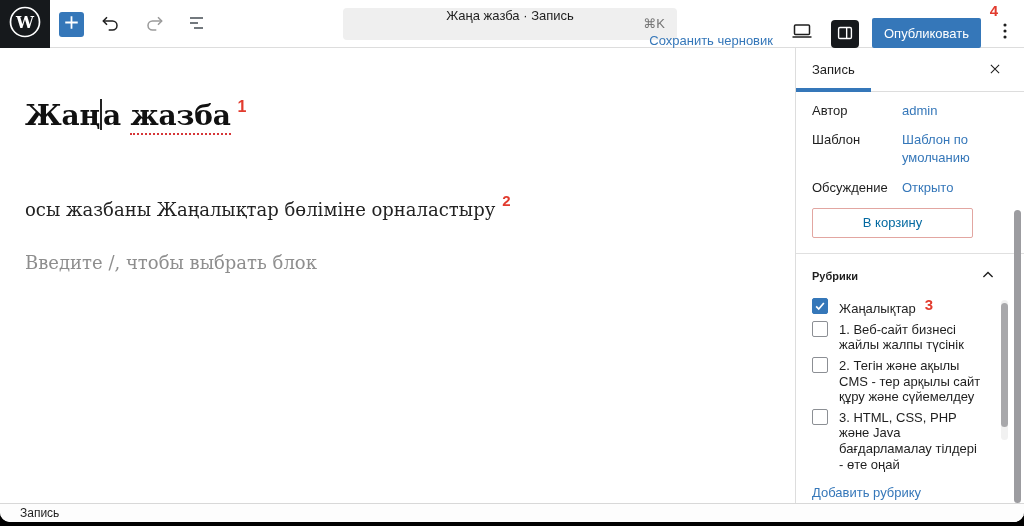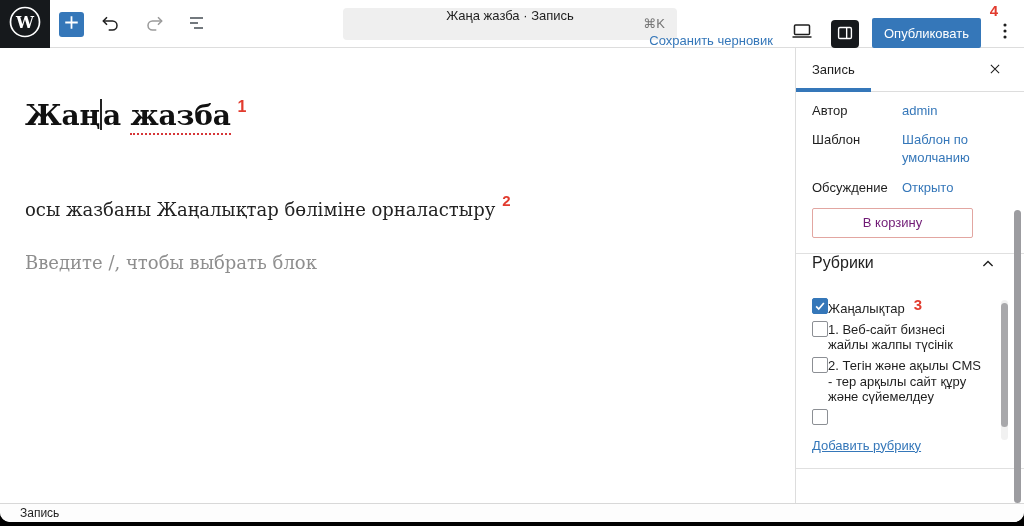--- a/index.html
+++ b/index.html
@@ -55,33 +55,33 @@
   .tabs{position:relative;height:44px;border-bottom:1px solid var(--border);display:flex}
   .tab{padding:0 16px;display:flex;align-items:center;position:relative;cursor:pointer;background:none;border:none;font-size:13px;color:var(--ink)}
   .tab.active::after{content:"";position:absolute;left:0;right:0;bottom:-1px;height:4px;background:var(--accent)}
   .close-btn{position:absolute;right:18px;top:11px;width:22px;height:22px;background:none;border:none;
     display:flex;align-items:center;justify-content:center;cursor:pointer}
   .summary{padding:10px 26px 0 16px}
   .srow{display:flex;margin-bottom:11px}
   .srow .lbl{width:90px;flex:none;padding-top:1px}
   .srow .val{color:var(--accent);line-height:1.4;cursor:pointer}
   .trash{display:block;margin:6px 26px 0 16px;width:161px;height:30px;background:#fff;
-    border:1px solid #e2a6a1;border-radius:2px;color:#701a75;font-size:13px;cursor:pointer}
+    border:1px solid #e2a6a1;border-radius:2px;color:#0369a1;font-size:13px;cursor:pointer}
   .sect{border-top:1px solid #e0e0e0;margin-top:15px}
-  .sect-head{height:44px;display:flex;align-items:flex-start;justify-content:space-between;
-    padding:0 26px 0 16px;font-weight:400;cursor:pointer;background:none;border:none;width:100%;font-size:16px;color:var(--ink)}
+  .sect-head{height:44px;display:flex;align-items:center;justify-content:space-between;
+    padding:0 26px 0 16px;font-weight:700;cursor:pointer;background:none;border:none;width:100%;font-size:11px;color:var(--ink)}
   .cats{position:relative;padding:0 42px 0 16px}
-  .cat{display:flex;margin-bottom:4px;line-height:1.2;cursor:pointer}
+  .cat{display:flex;gap:11px;margin-bottom:4px;line-height:1.2;cursor:pointer}
   .checkbox{width:16px;height:16px;flex:none;border:1px solid #8c8f94;border-radius:2px;background:#fff;margin-top:0}
   .checkbox.checked{background:var(--accent);border-color:var(--accent);display:flex;align-items:center;justify-content:center}
   .cat-label{padding-top:1px}
   .ann-3{display:inline-block;margin-left:9px;transform:translateY(-3px)}
   .cats-scroll{position:absolute;right:16px;top:2px;width:7px;height:140px;background:#f1f1f1;border-radius:4px}
   .cats-thumb{position:absolute;left:0;top:3px;width:7px;height:124px;background:#a8a8ab;border-radius:4px}
-  .add-cat{display:inline-block;margin:9px 16px 0;color:var(--accent);text-decoration:underline;font-size:13px;cursor:pointer}
+  .add-cat{display:inline-block;margin:9px 16px 0;color:var(--accent);font-size:13px;cursor:pointer}
 
   
   .footer{position:absolute;left:0;right:0;bottom:0;height:19px;background:#fdfdfd;
     border-top:1px solid #d8d8d8;display:flex;align-items:center;padding-left:20px;
     font-size:12px;z-index:6}
   .win-scroll{position:absolute;right:3px;top:210px;width:7px;height:293px;background:#9c9ca0;
     border-radius:4px;z-index:7}
 </style>
 </head>
 <body>
@@ -231,20 +231,21 @@
         <label class="cat">
           <span class="checkbox"></span>
           <span class="cat-label">1. Веб-сайт бизнесі жайлы жалпы түсінік</span>
         </label>
         <label class="cat">
           <span class="checkbox"></span>
           <span class="cat-label">2. Тегін және ақылы CMS - тер арқылы сайт құру және сүйемелдеу</span>
         </label>
         <label class="cat">
           <span class="checkbox"></span>
+          <span class="cat-label">3. HTML, CSS, PHP және Java бағдарламалау тілдері - өте оңай</span>
         </label>
         <div class="cats-scroll">
           <div class="cats-thumb"></div>
         </div>
       </div>
 
       <a class="add-cat">Добавить рубрику</a>
     </div>
 
     <div class="sect">

